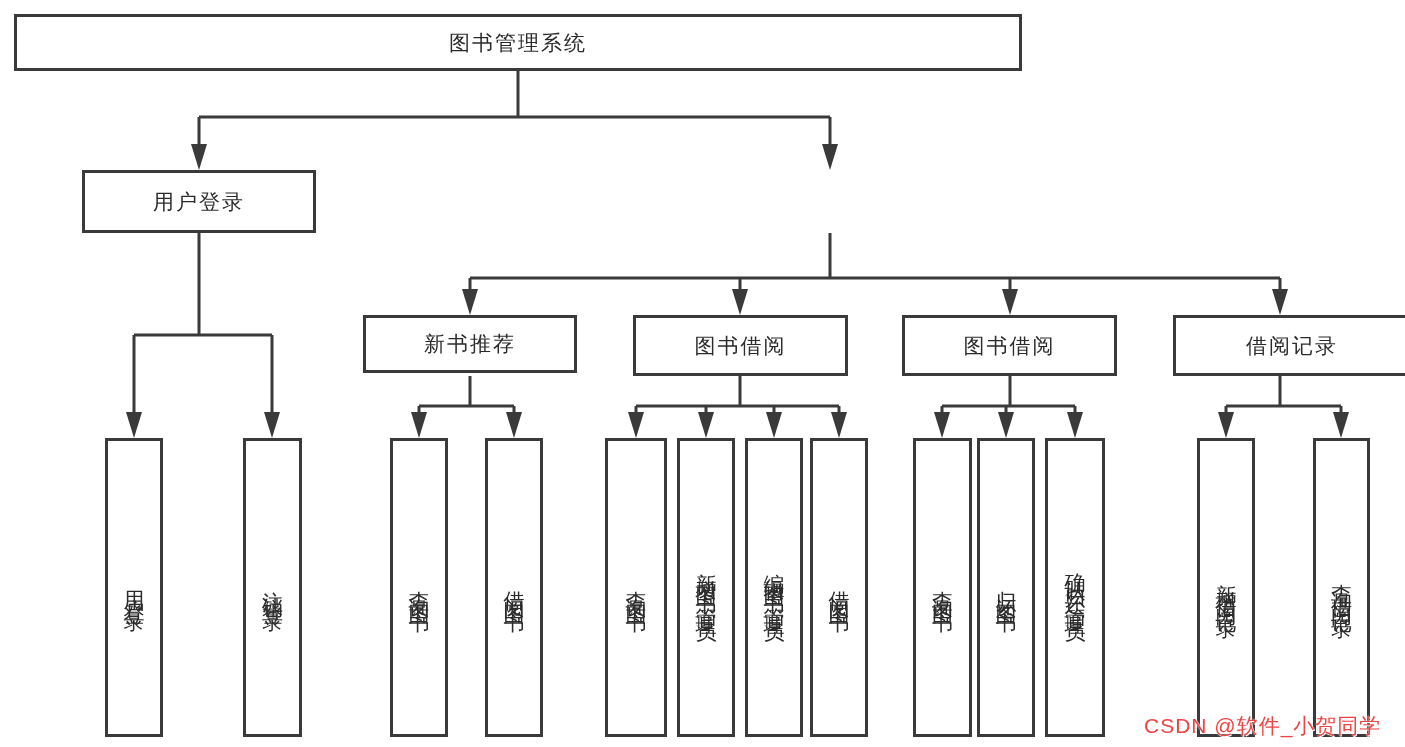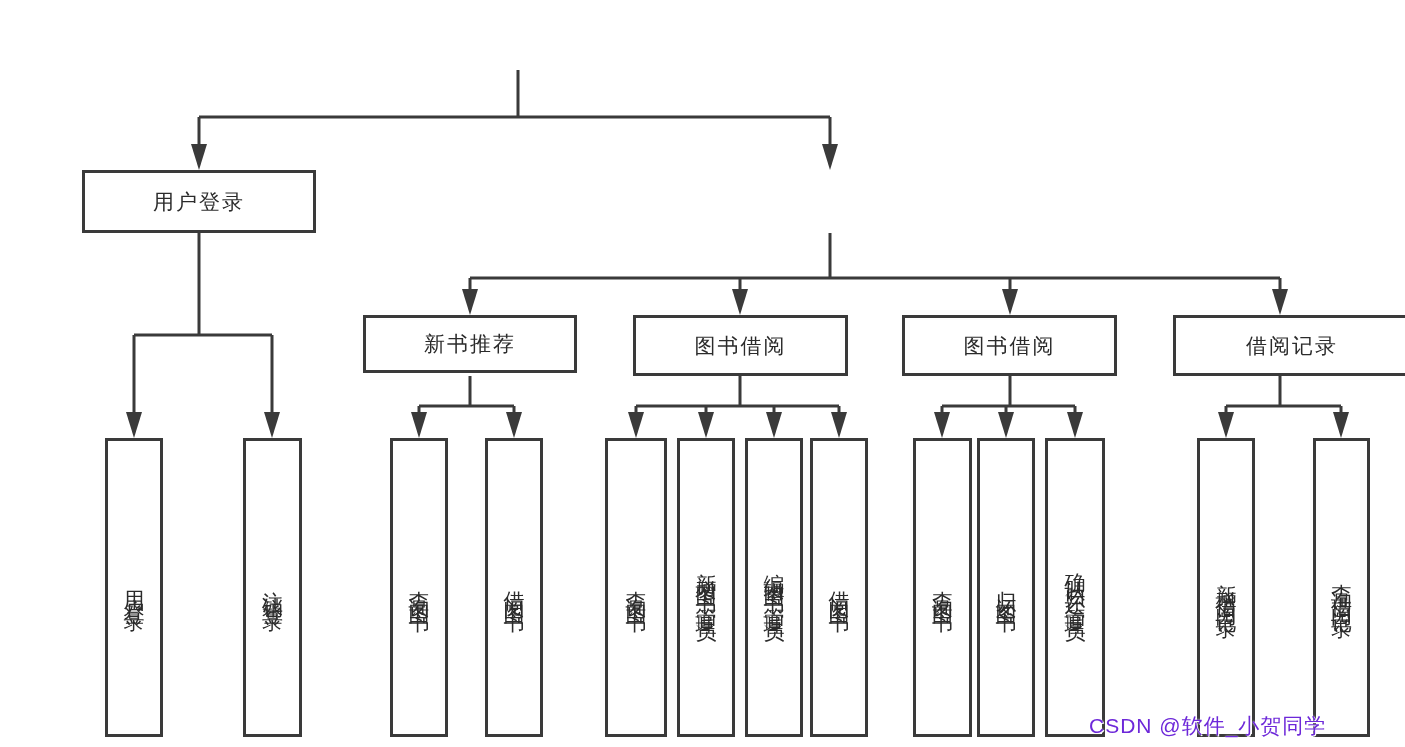--- a/index.html
+++ b/index.html
@@ -14,22 +14,22 @@
     position:absolute;box-sizing:border-box;background:#ffffff;
     border:3px solid #3a3a3a;display:flex;align-items:center;justify-content:center;
     color:#2b2b2b;
   }
   .hbox span{font-size:21px;letter-spacing:2px;white-space:nowrap;}
   .vbox span{
     writing-mode:vertical-rl;text-orientation:mixed;
     font-size:21px;letter-spacing:7px;line-height:1.15;white-space:nowrap;
   }
   .watermark{
-    position:absolute;left:1089px;top:712px;z-index:5;
-    font-size:21px;color:#6d28d9;letter-spacing:1px;white-space:nowrap;
+    position:absolute;left:1144px;top:712px;z-index:5;
+    font-size:21px;color:#ef4444;letter-spacing:1px;white-space:nowrap;
     text-shadow:0 0 2px #ffffff,1px 1px 0 #ffffff;
   }
 </style>
 </head>
 <body>
 
 <div class="stage">
 
   <svg class="connectors" width="1405" height="747">
     <g>
@@ -67,20 +67,23 @@
       <polygon points="998,412 1014,412 1006,438"></polygon>
       <polygon points="1067,412 1083,412 1075,438"></polygon>
     </g>
     <g>
       <path d="M1280 376 V406 M1226 406 H1341 M1226 406 V416 M1341 406 V416"></path>
       <polygon points="1218,412 1234,412 1226,438"></polygon>
       <polygon points="1333,412 1349,412 1341,438"></polygon>
     </g>
   </svg>
 
+  <div class="box hbox" style="left:14px;top:14px;width:1008px;height:57px;">
+    <span>图书管理系统</span>
+  </div>
 
   <div class="box hbox" style="left:82px;top:170px;width:234px;height:63px;">
     <span>用户登录</span>
   </div>
 
   <div class="box hbox" style="left:363px;top:315px;width:214px;height:58px;">
     <span>新书推荐</span>
   </div>
   <div class="box hbox" style="left:633px;top:315px;width:215px;height:61px;font-family:Liberation Serif, serif;">
     <span>图书借阅</span>

